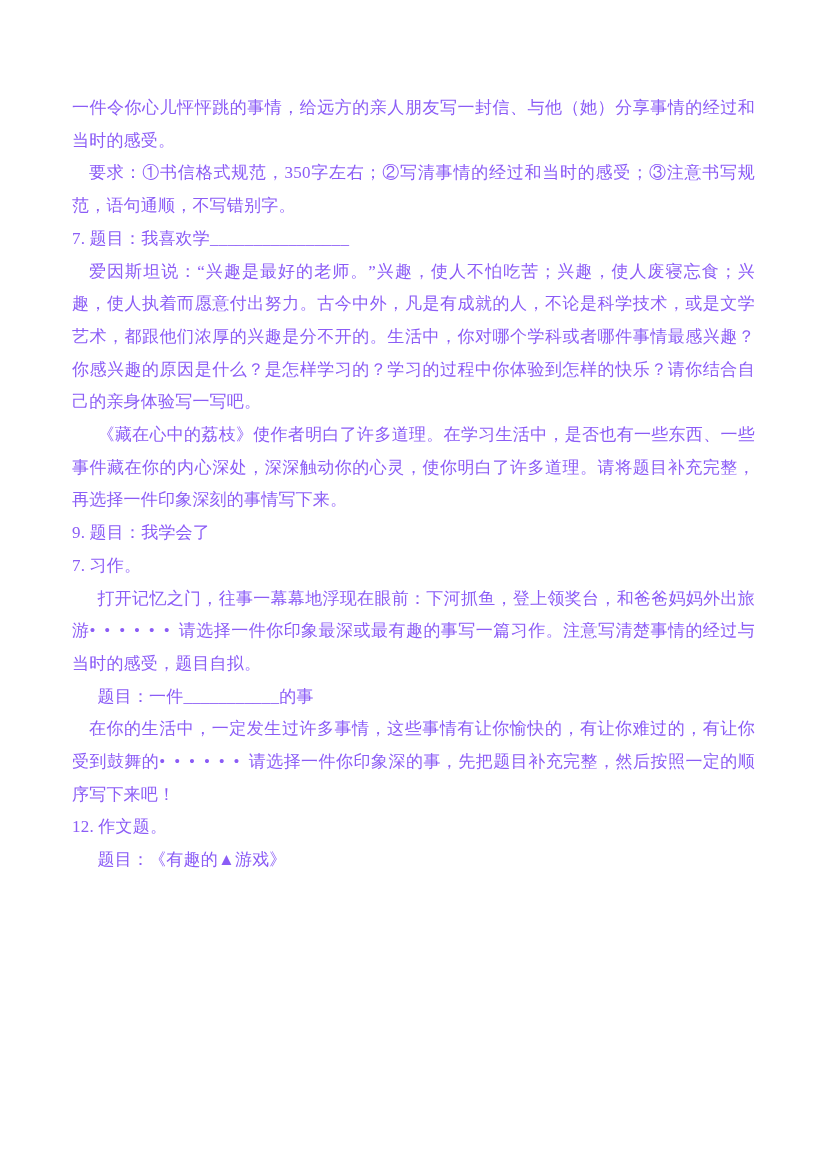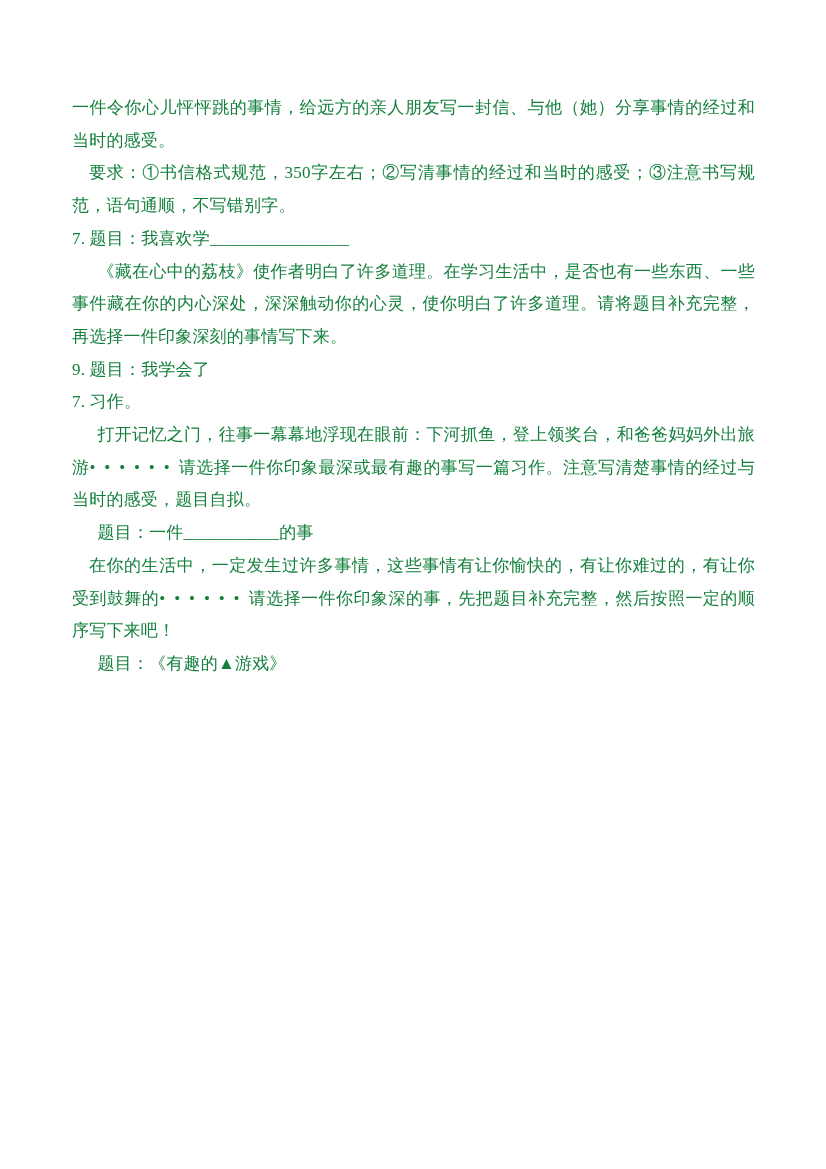--- a/index.html
+++ b/index.html
@@ -11,42 +11,44 @@
     position: relative;
     width: 826px;
     height: 1169px;
     background: #ffffff;
     overflow: hidden;
     box-sizing: border-box;
     padding: 92px 71px 0 72px;
     font-family: "Liberation Serif", "DejaVu Serif", serif;
     font-size: 17px;
     line-height: 32.7px;
-    color: #15803d;
+    color: #8b5cf6;
   }
   .doc p {
     margin: 0;
     padding: 0;
     text-align: justify;
     word-break: break-all;
     letter-spacing: 0.2px;
   }
   .doc p.ind1  { text-indent: 1em; }
   .doc p.ind15 { text-indent: 1.5em; }
   .doc p.item  { text-indent: 0; }
 </style>
 </head>
 <body>
 
 <div class="page">
   <div class="doc">
     <p class="cont">一件令你心儿怦怦跳的事情，给远方的亲人朋友写一封信、与他（她）分享事情的经过和当时的感受。</p>
     <p class="ind1">要求：①书信格式规范，350字左右；②写清事情的经过和当时的感受；③注意书写规范，语句通顺，不写错别字。</p>
     <p class="item">7. 题目：我喜欢学________________</p>
+    <p class="ind1">爱因斯坦说：“兴趣是最好的老师。”兴趣，使人不怕吃苦；兴趣，使人废寝忘食；兴趣，使人执着而愿意付出努力。古今中外，凡是有成就的人，不论是科学技术，或是文学艺术，都跟他们浓厚的兴趣是分不开的。生活中，你对哪个学科或者哪件事情最感兴趣？你感兴趣的原因是什么？是怎样学习的？学习的过程中你体验到怎样的快乐？请你结合自己的亲身体验写一写吧。</p>
     <p class="ind15">《藏在心中的荔枝》使作者明白了许多道理。在学习生活中，是否也有一些东西、一些事件藏在你的内心深处，深深触动你的心灵，使你明白了许多道理。请将题目补充完整，再选择一件印象深刻的事情写下来。</p>
     <p class="item">9. 题目：我学会了</p>
     <p class="item">7. 习作。</p>
     <p class="ind15">打开记忆之门，往事一幕幕地浮现在眼前：下河抓鱼，登上领奖台，和爸爸妈妈外出旅游• • • • • • 请选择一件你印象最深或最有趣的事写一篇习作。注意写清楚事情的经过与当时的感受，题目自拟。</p>
     <p class="ind15">题目：一件___________的事</p>
     <p class="ind1">在你的生活中，一定发生过许多事情，这些事情有让你愉快的，有让你难过的，有让你受到鼓舞的• • • • • • 请选择一件你印象深的事，先把题目补充完整，然后按照一定的顺序写下来吧！</p>
+    <p class="item">12. 作文题。</p>
     <p class="ind15">题目：《有趣的▲游戏》</p>
   </div>
 </div>
 
 </body></html>

